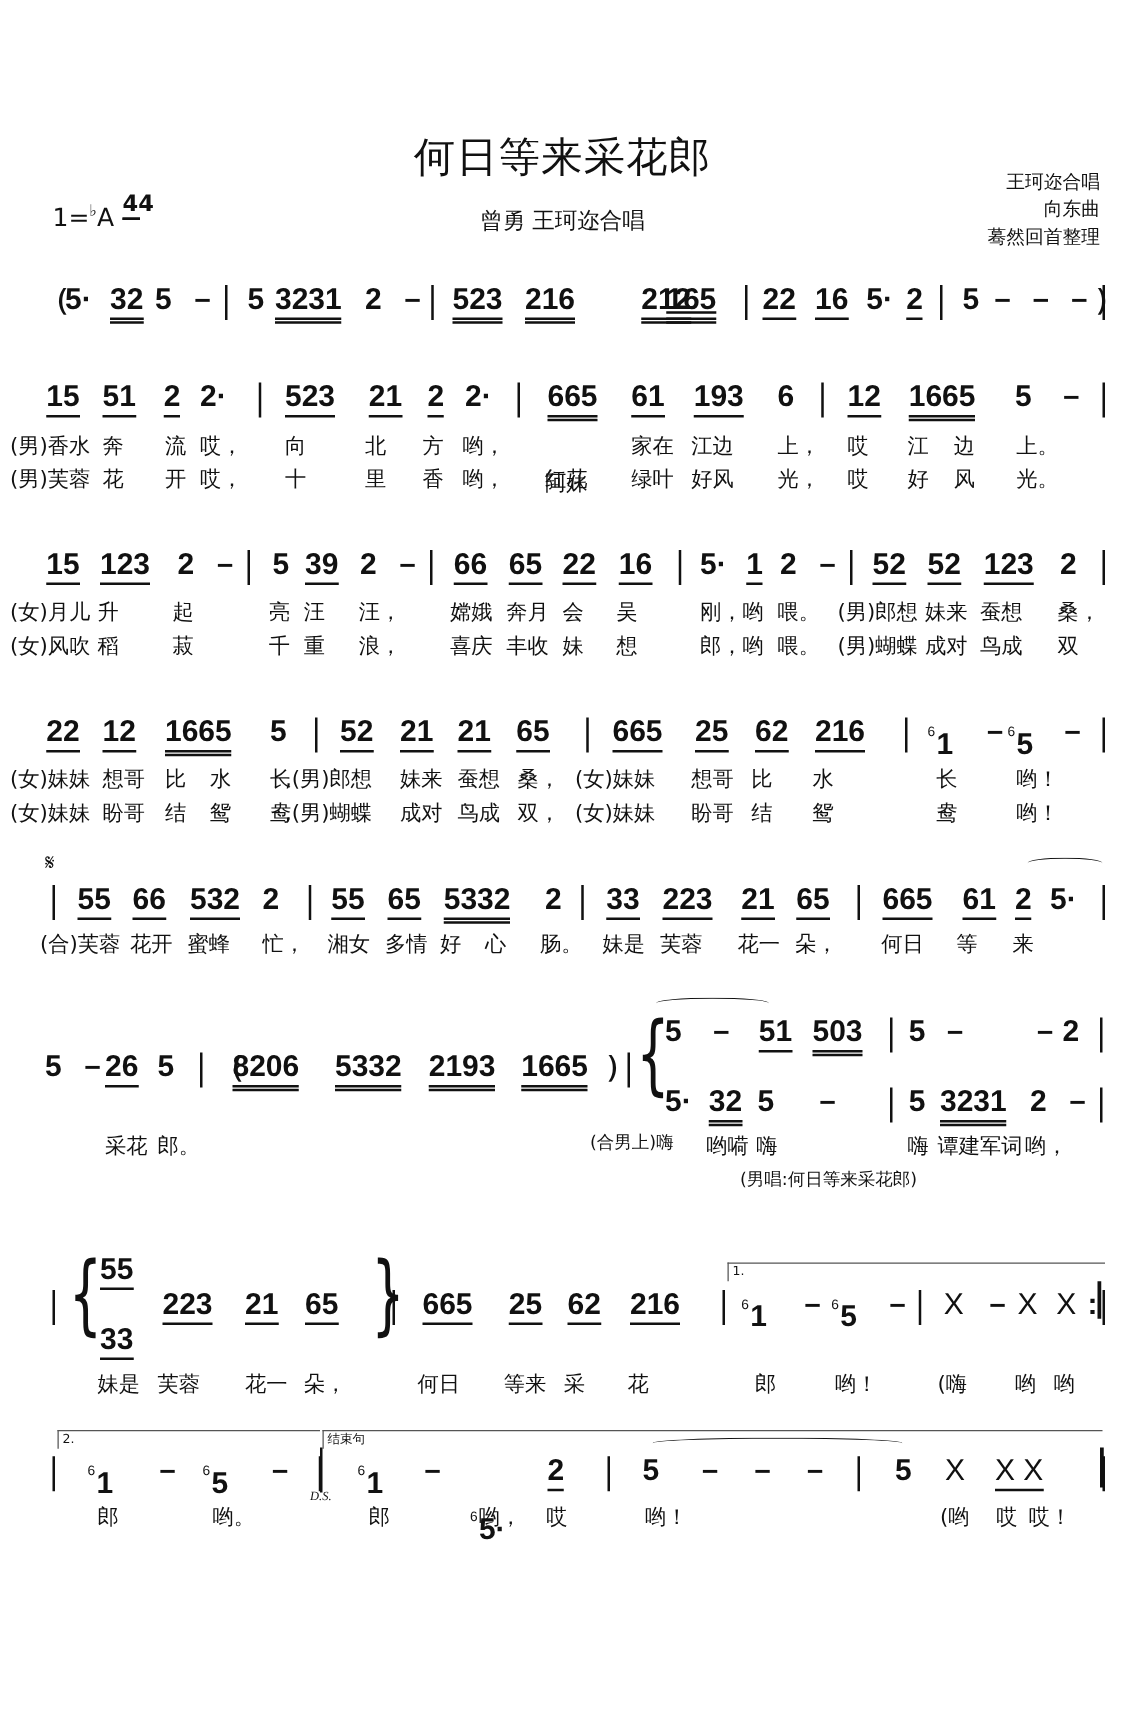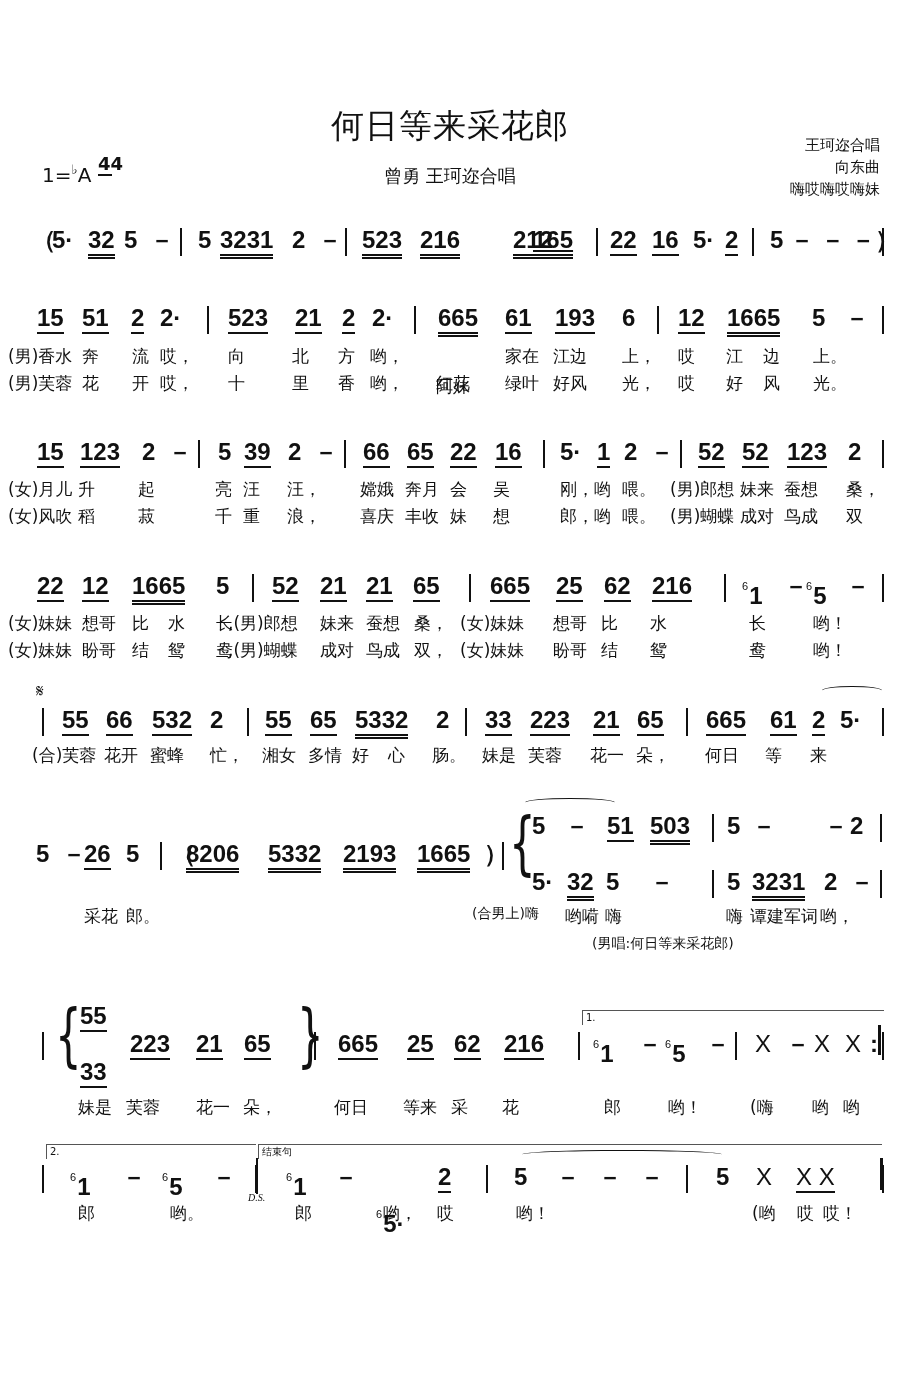--- a/index.html
+++ b/index.html
@@ -29,21 +29,21 @@
 </style>
 </head>
 <body>
 
 <div class="abs" id="title">何日等来采花郎</div>
 <div class="abs" id="singers">曾勇 王珂迩合唱</div>
 <div class="abs" id="key"><span>1=</span><span class="flat">♭</span><span>A</span></div>
 <div class="abs" id="tsig"><span>4</span><span class="bar"></span><span>4</span></div>
 <div class="abs credit" style="top:136px">王珂迩合唱</div>
 <div class="abs credit" style="top:158px">向东曲</div>
-<div class="abs credit" style="top:180px">嗨哎嗨哎嗨妹</div>
+<div class="abs credit" style="top:180px">蓦然回首整理</div>
 
 <div id="score">
     <div class="abs n" style="left: 32px; top: 226px;"><span>（</span></div>
     <div class="abs n" style="left: 52px; top: 226px;"><span>5·</span></div>
     <div class="abs n ul2" style="left: 88px; top: 226px;"><span>32</span></div>
     <div class="abs n" style="left: 124px; top: 226px;"><span>5</span></div>
     <div class="abs n" style="left: 150px; top: 226px;"><span>－</span></div>
     <div class="abs n" style="left: 198px; top: 226px;"><span>5</span></div>
     <div class="abs n ul2" style="left: 220px; top: 226px;"><span>3231</span></div>
     <div class="abs n" style="left: 292px; top: 226px;"><span>2</span></div>

